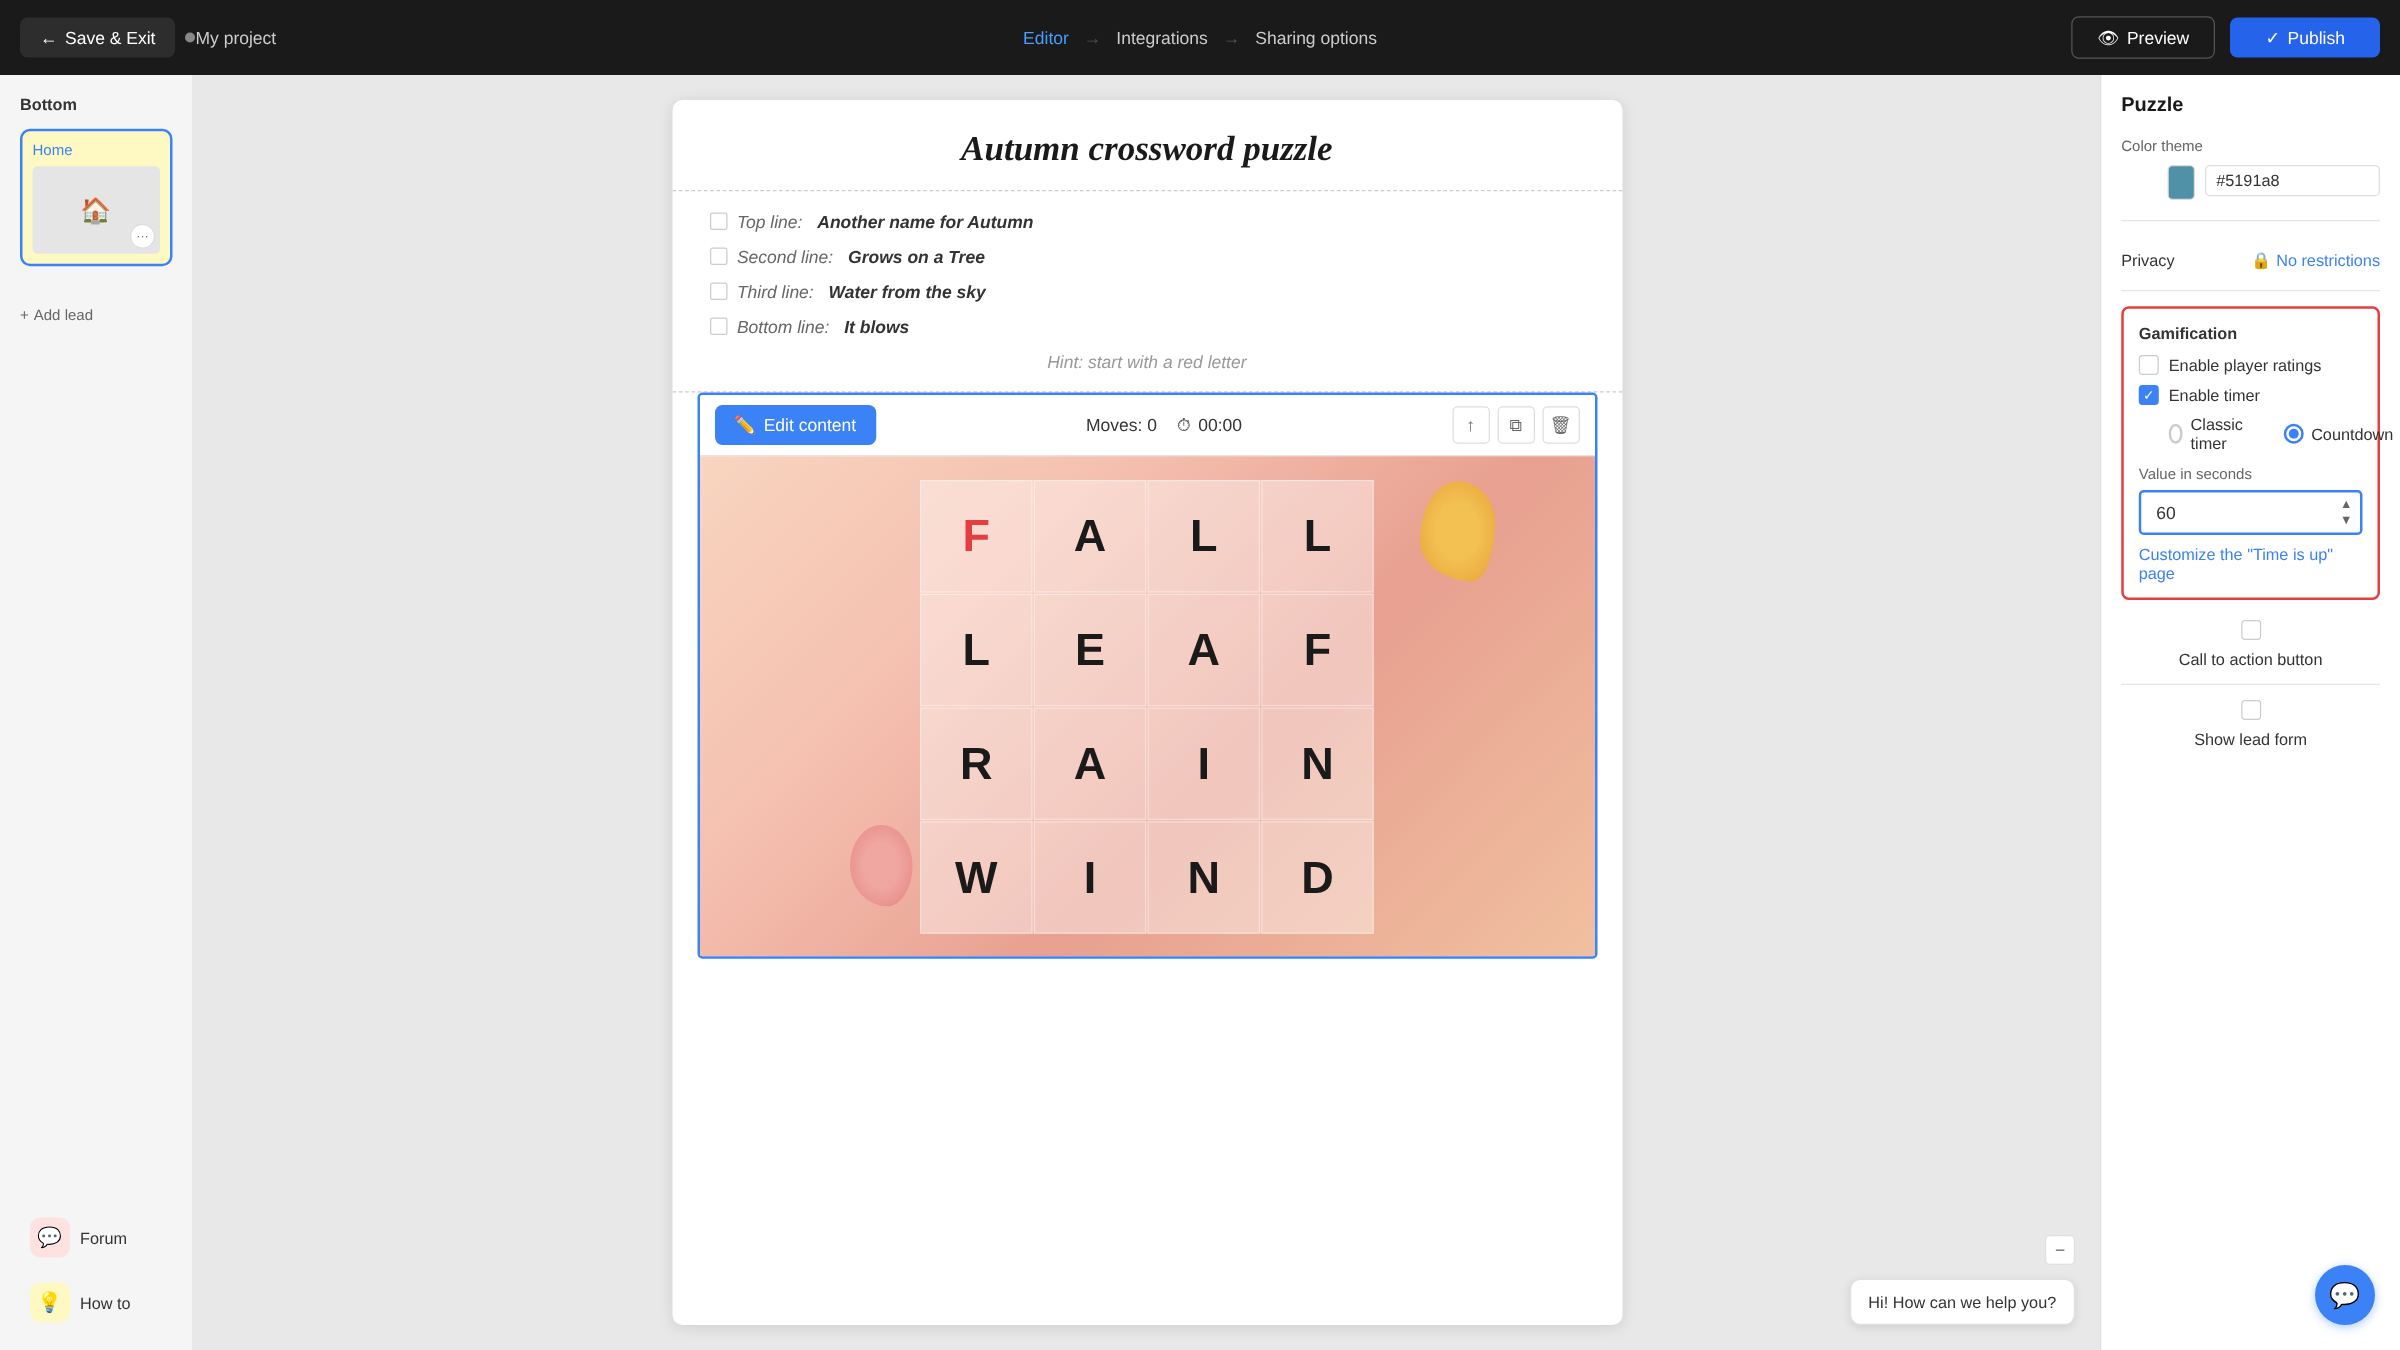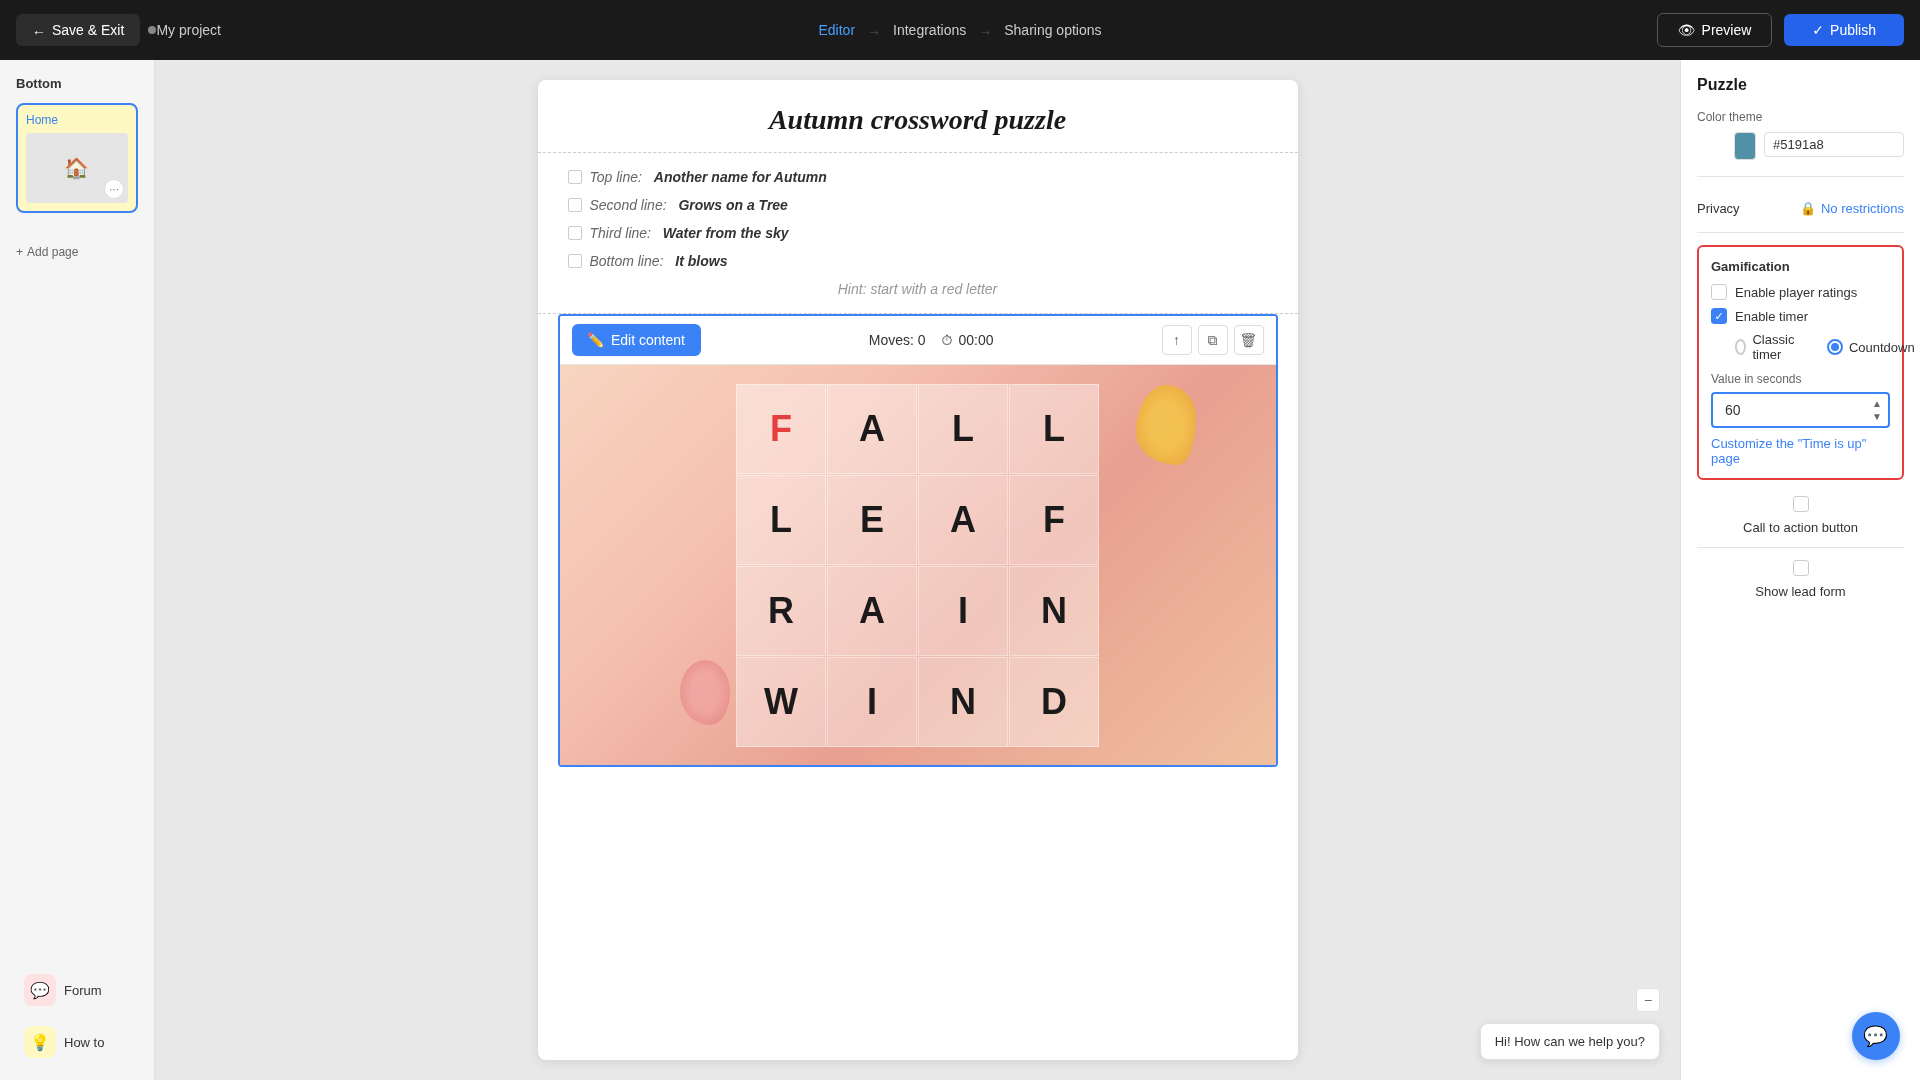--- a/index.html
+++ b/index.html
@@ -590,21 +590,21 @@
     <div class="sidebar-title">Bottom</div>
     <div class="page-card">
       <div class="page-card-label">Home</div>
       <div class="page-thumbnail">
         <span class="page-thumb-icon">🏠</span>
         <div class="page-more-btn">···</div>
       </div>
     </div>
     <button class="add-page-btn">
       <span>+</span>
-      <span>Add page</span>
+      <span>Add lead</span>
     </button>
     <div class="sidebar-bottom">
       <div class="sidebar-bottom-item">
         <div class="sidebar-icon forum-icon">💬</div>
         <span class="sidebar-item-label">Forum</span>
       </div>
       <div class="sidebar-bottom-item">
         <div class="sidebar-icon howto-icon">💡</div>
         <span class="sidebar-item-label">How to</span>
       </div>

